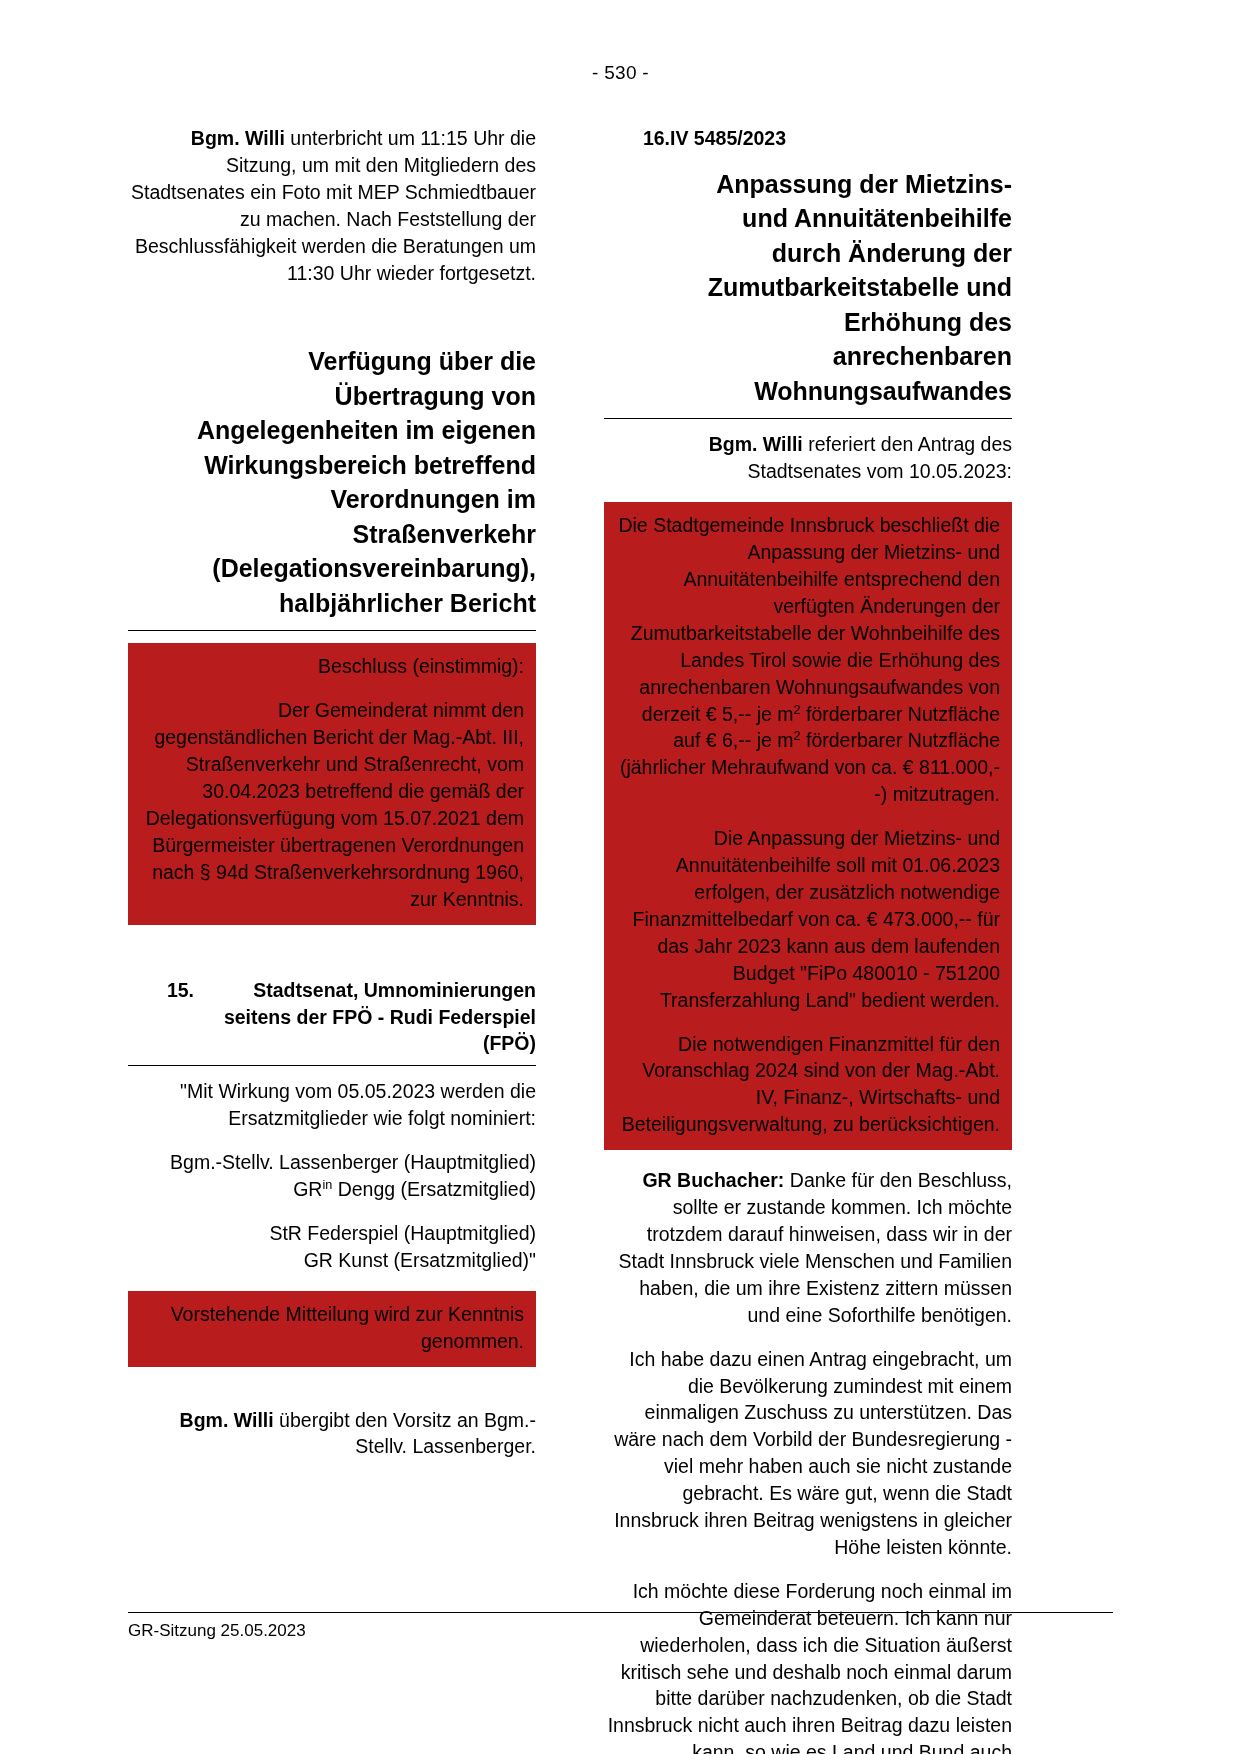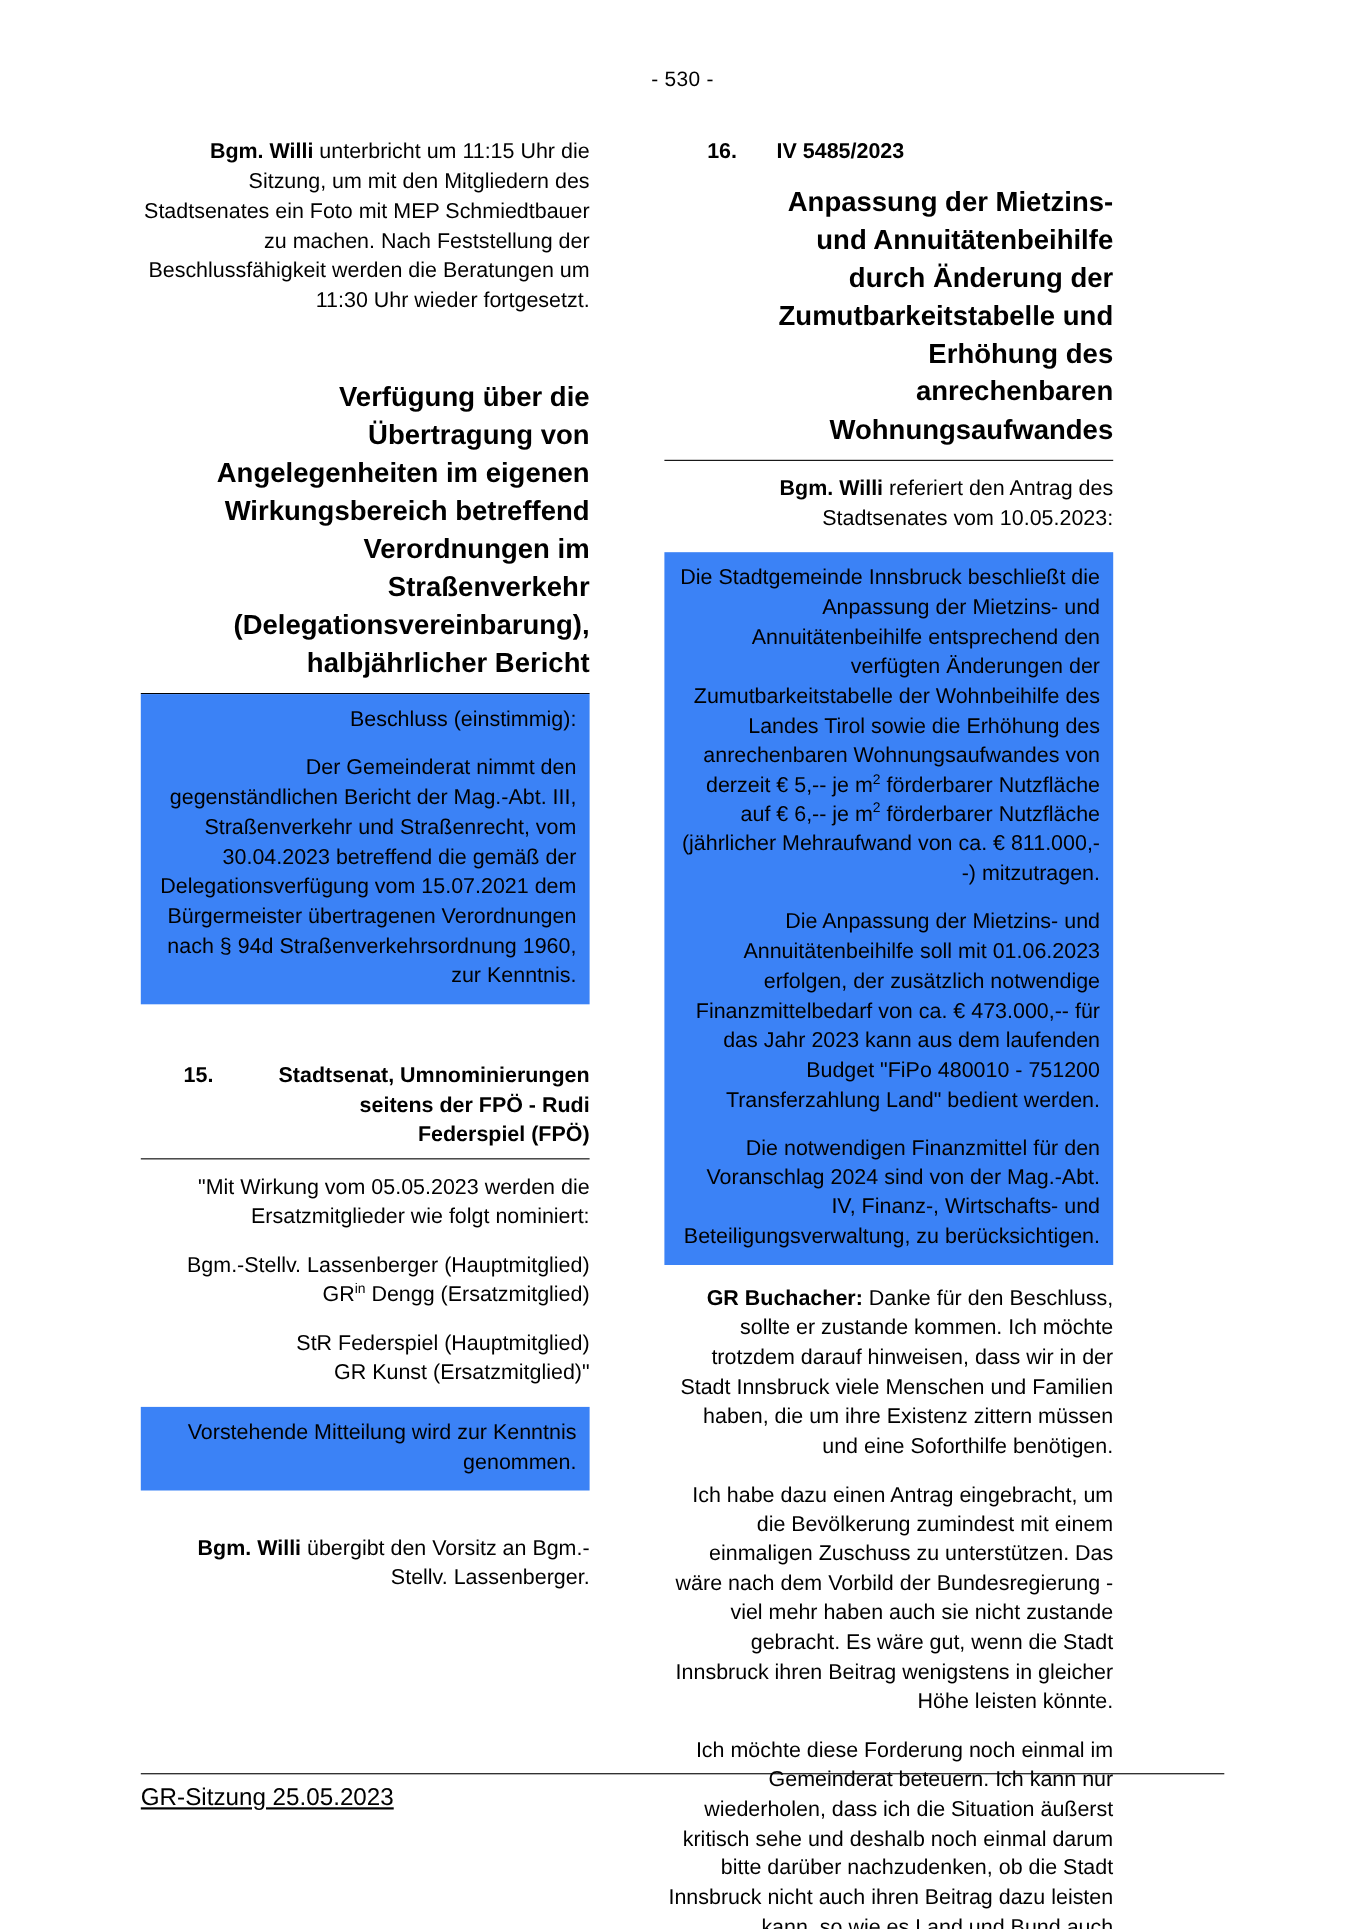--- a/index.html
+++ b/index.html
@@ -51,21 +51,20 @@
   }
   p:last-child { margin-bottom: 0; }
 
   .b { font-weight: bold; }
 
   
   .agenda {
     display: flex;
     margin-top: 26px;
     margin-bottom: 6px;
-    gap: 36px;
   }
   .agenda .num {
     font-weight: bold;
     width: 66px;
     flex: 0 0 66px;
     font-size: 19.5px;
   }
   .agenda .ttl {
     font-weight: bold;
     font-size: 19.5px;
@@ -79,45 +78,44 @@
     margin-top: 15px;
     margin-bottom: 10px;
   }
   .rule {
     border: 0;
     border-top: 1px solid #000;
     margin: 8px 0 0 0;
     height: 0;
   }
   .shaded {
-    background: #3b82f6;
+    background: #b91c1c;
     padding: 10px 12px 12px 12px;
-    margin-top: 0;
+    margin-top: 12px;
   }
   .shaded p { margin: 0 0 17px 0; }
   .shaded p:last-child { margin-bottom: 0; }
   .gap-md { height: 26px; }
   .gap-lg { height: 40px; }
 
   sup { font-size: 0.65em; vertical-align: super; line-height: 0; }
 
   .footer {
     position: absolute;
     left: 128px;
     top: 1612px;
     width: 985px;
   }
   .footer .fline {
     border: 0;
     border-top: 1px solid #000;
     margin: 0 0 8px 0;
   }
   .footer .ftext {
-    font-size: 22px;
-    text-decoration: underline;
+    font-size: 17px;
   }
 </style>
 </head>
 <body>
 
 <div class="page">
 
   <div class="page-number">- 530 -</div>
 
   <div class="columns">

